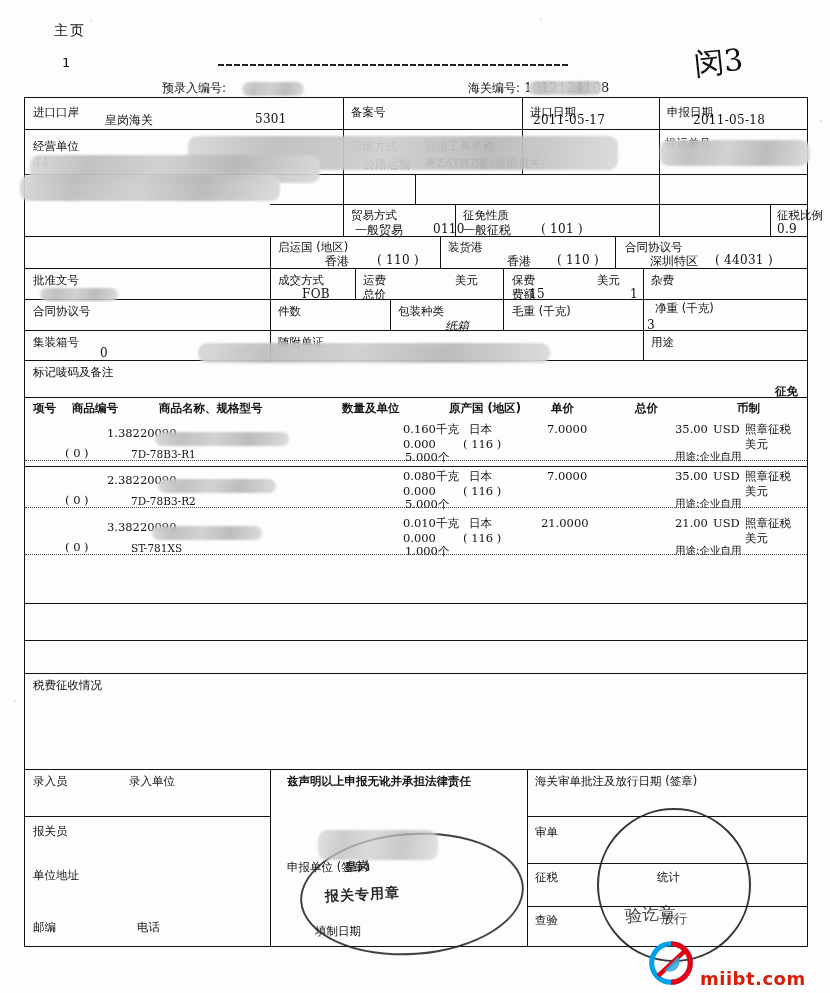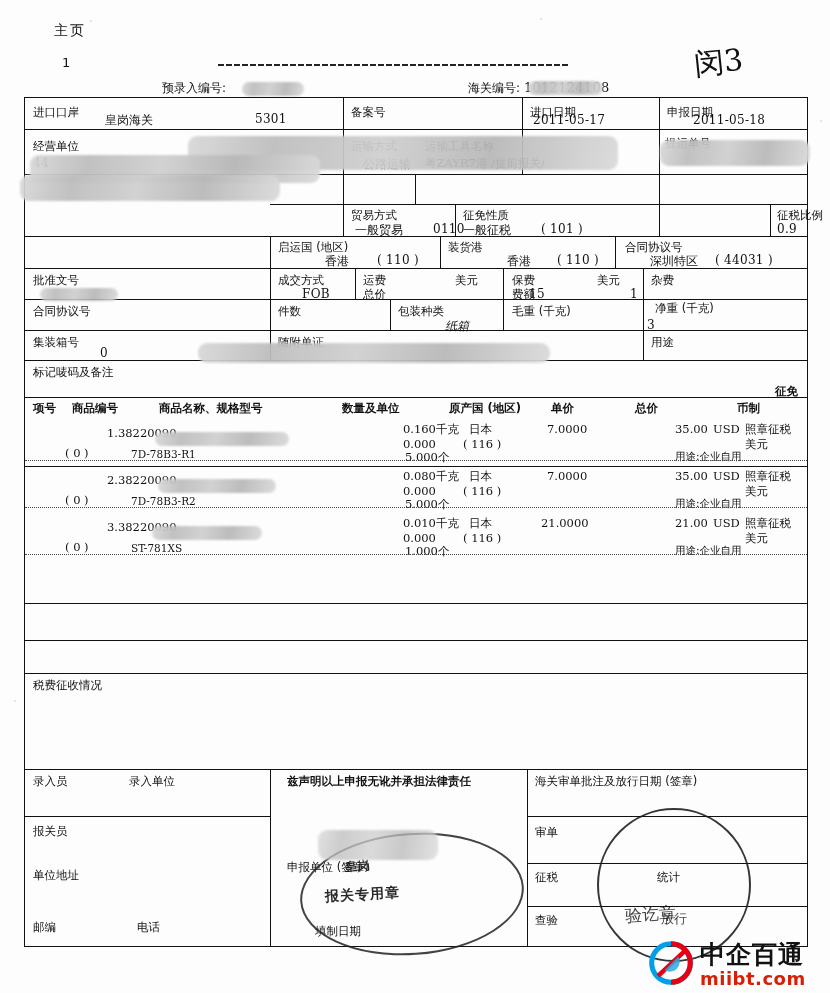--- a/index.html
+++ b/index.html
@@ -359,21 +359,20 @@
   <div class="redact" style="left:318px;top:830px;width:120px;height:30px;opacity:.75;"></div>
 
 
   <div class="logo-wrap">
     <svg class="logo-mark" viewBox="0 0 100 100">
       <circle cx="50" cy="50" r="42" fill="none" stroke="#00a0e9" stroke-width="11"></circle>
       <path d="M50 8 A42 42 0 0 1 50 92" fill="none" stroke="#e60012" stroke-width="11"></path>
       <path d="M22 78 L82 22" stroke="#e60012" stroke-width="10" fill="none"></path>
       <path d="M36 66 A22 22 0 0 0 66 36" fill="#29abe2" opacity=".85"></path>
     </svg>
-    <div class="logo-cn">中企百通</div>
     <div class="logo-url">miibt.com</div>
   </div>
 
   <div class="speck" style="left:90px;top:20px;width:2px;height:2px;"></div>
   <div class="speck" style="left:540px;top:18px;width:2px;height:2px;"></div>
   <div class="speck" style="left:14px;top:700px;width:2px;height:2px;"></div>
   <div class="speck" style="left:820px;top:120px;width:2px;height:2px;"></div>
 </div>
 
 </body></html>

